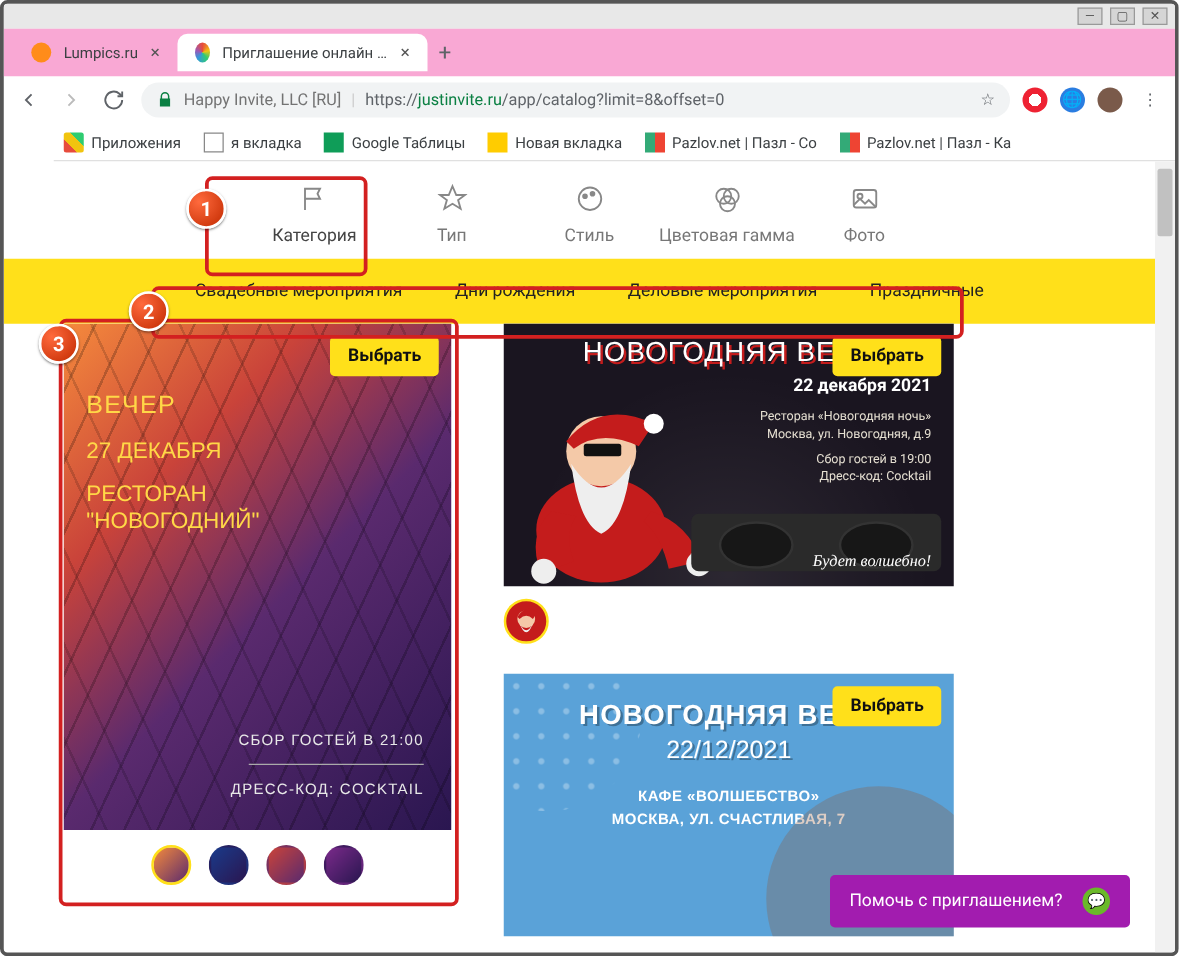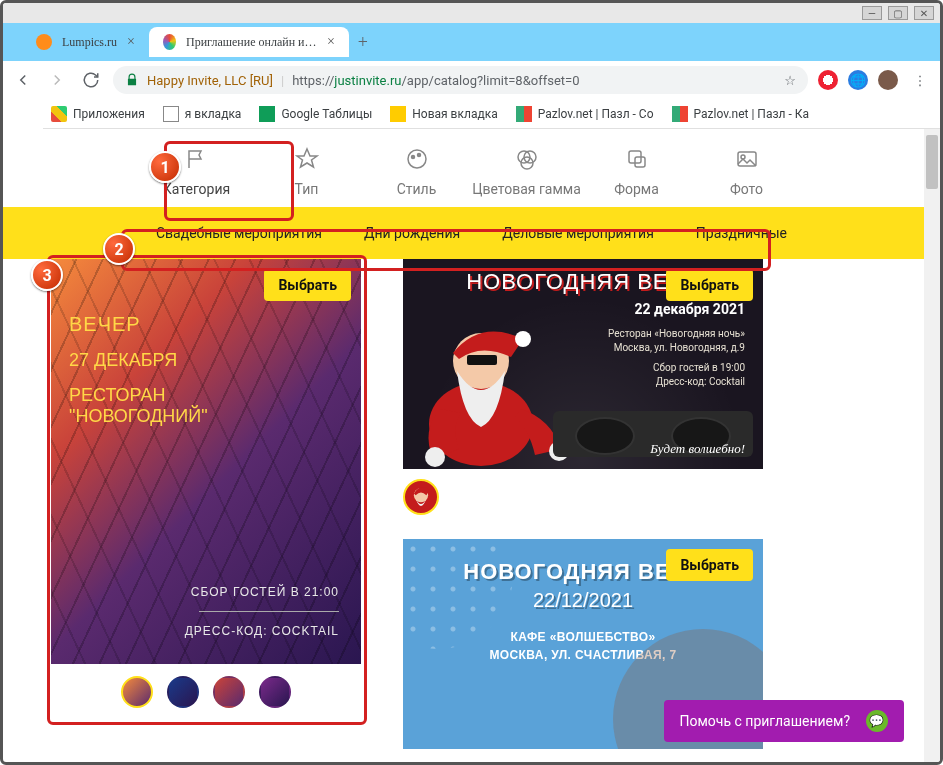--- a/index.html
+++ b/index.html
@@ -3,31 +3,31 @@
 <meta charset="utf-8">
 <style>
 * { box-sizing: border-box; margin: 0; padding: 0; }
 body { font-family: -apple-system, Segoe UI, Roboto, Arial, sans-serif; font-size: 13px; background: #fff; }
 
 
 .window { width: 943px; height: 765px; border: 3px solid #555; border-radius: 6px; background: #fff; position: relative; overflow: hidden; }
 .titlebar { height: 20px; background: #e8e8e8; display: flex; justify-content: flex-end; align-items: center; padding-right: 6px; gap: 6px; }
 .titlebar .win-btn { width: 20px; height: 14px; background: #d5d5d5; border: 1px solid #999; font-size: 10px; display: flex; align-items:center; justify-content:center; color:#555; cursor:pointer; }
 
-.tabs-row { display: flex; align-items: center; height: 38px; background: #7dd3fc; padding-left: 19px; gap:0;font-family:Liberation Serif, serif; }
+.tabs-row { display: flex; align-items: center; height: 38px; background: #f9a8d4; padding-left: 8px; gap:0; }
 .tab { display:flex; align-items:center; gap:10px; height:30px; padding:0 14px; background:#fff; border-radius:8px 8px 0 0; font-size:12px; color:#3c4043; max-width:200px; position:relative; }
 .tab.inactive { background:transparent; }
 .tab .favicon { width:16px; height:16px; border-radius:50%; }
 .tab .close { font-size:14px; color:#555; cursor:pointer; }
 .new-tab { width:28px; height:28px; display:flex; align-items:center; justify-content:center; font-size:18px; color:#5f6368; cursor:pointer; }
 
 .addr-row { display:flex; align-items:center; height:38px; padding:0 8px; gap:10px; }
 .nav-btn { width:24px; height:24px; display:flex; align-items:center; justify-content:center; color:#5f6368; cursor:pointer; }
 .addr-bar { flex:1; height:28px; background:#f1f3f4; border-radius:14px; display:flex; align-items:center; padding:0 12px; gap:8px; font-size:13px; color:#202124; }
-.addr-bar .secure { color:#a16207; font-size:13px; }
+.addr-bar .secure { color:#737373; font-size:13px; }
 .addr-bar .host { color:#0b8043; }
 .addr-bar .path { color:#5f6368; }
 .tool-icon { width:20px; height:20px; border-radius:50%; }
 
 .bookmarks { display:flex; align-items:center; height:30px; padding:0 8px; gap:18px; font-size:12px; color:#3c4043; border-bottom:1px solid #e0e0e0;margin-left:40px; }
 .bm { display:flex; align-items:center; gap:6px; cursor:pointer; white-space:nowrap; }
 .bm-icon { width:16px; height:16px; }
 
 
 .page { position:relative; height:calc(100% - 20px - 38px - 38px - 30px); overflow:hidden; }
@@ -217,27 +217,20 @@
       <div class="filter">
         <svg viewBox="0 0 24 24">
             <circle cx="9" cy="10" r="6"></circle>
             <circle cx="15" cy="10" r="6"></circle>
             <circle cx="12" cy="16" r="6"></circle>
           </svg>
         <span>Цветовая гамма</span>
       </div>
       <div class="filter">
         <svg viewBox="0 0 24 24">
-            <rect x="4" y="4" width="12" height="12" rx="2"></rect>
-            <rect x="10" y="10" width="10" height="10" rx="2"></rect>
-          </svg>
-        <span>Форма</span>
-      </div>
-      <div class="filter">
-        <svg viewBox="0 0 24 24">
             <rect x="3" y="5" width="18" height="14" rx="2"></rect>
             <circle cx="8" cy="10" r="2"></circle>
             <path d="M3 17l5-5 4 4 3-3 6 6"></path>
           </svg>
         <span>Фото</span>
       </div>
     </div>
 
     <div class="hl" style="left:118px; top:100px; width:650px; height:42px"></div>
     <div class="badge" style="left:100px; top:104px">2</div>

